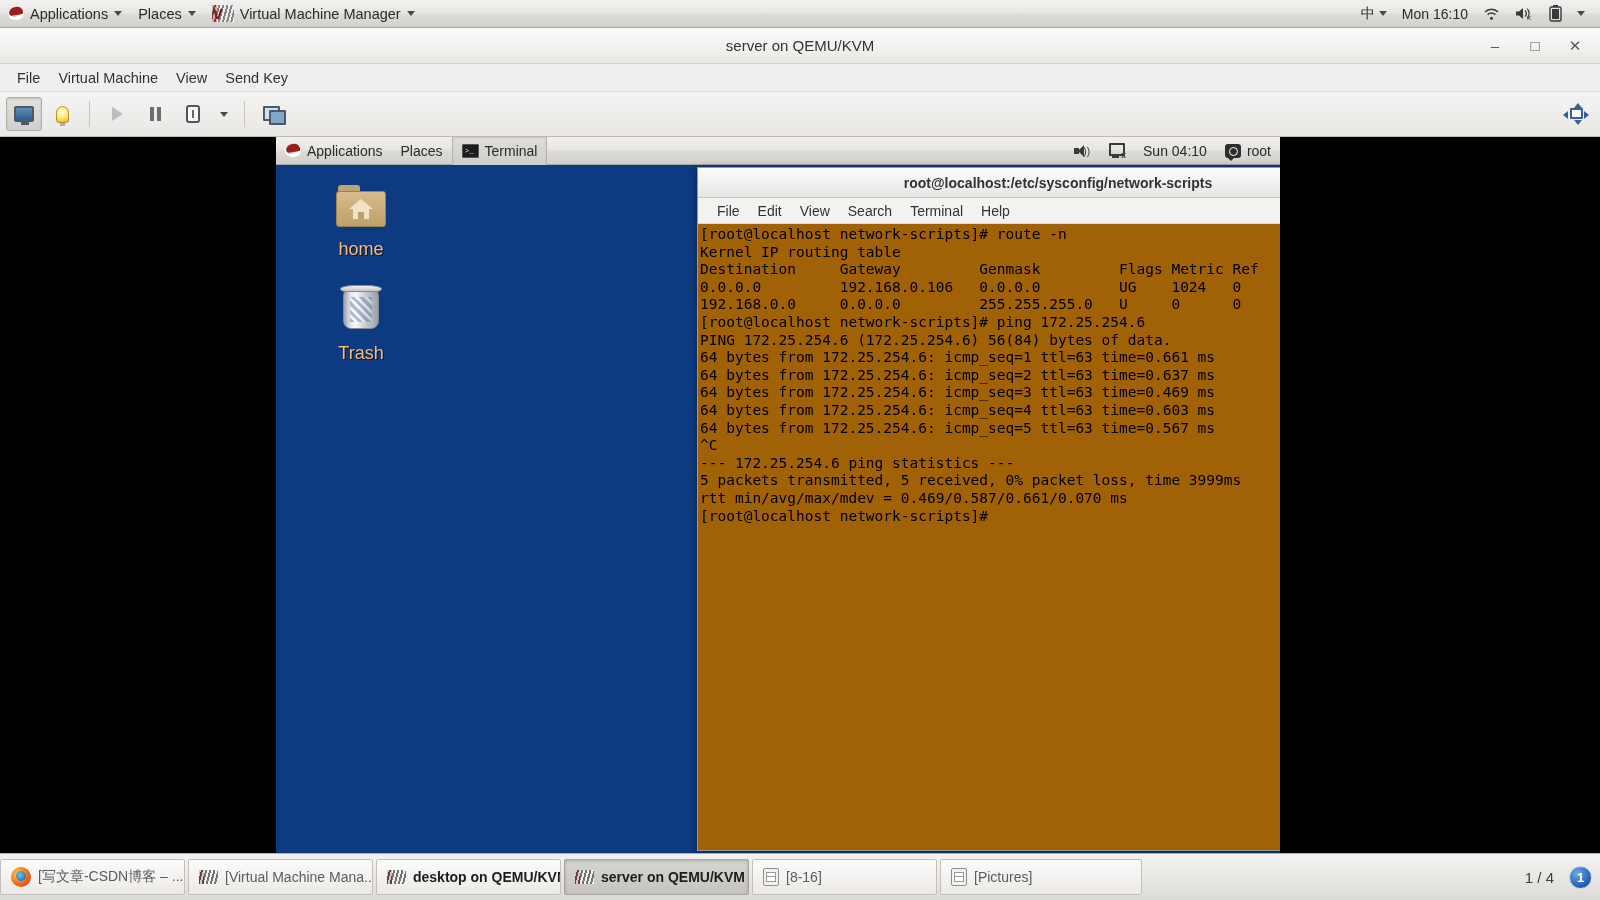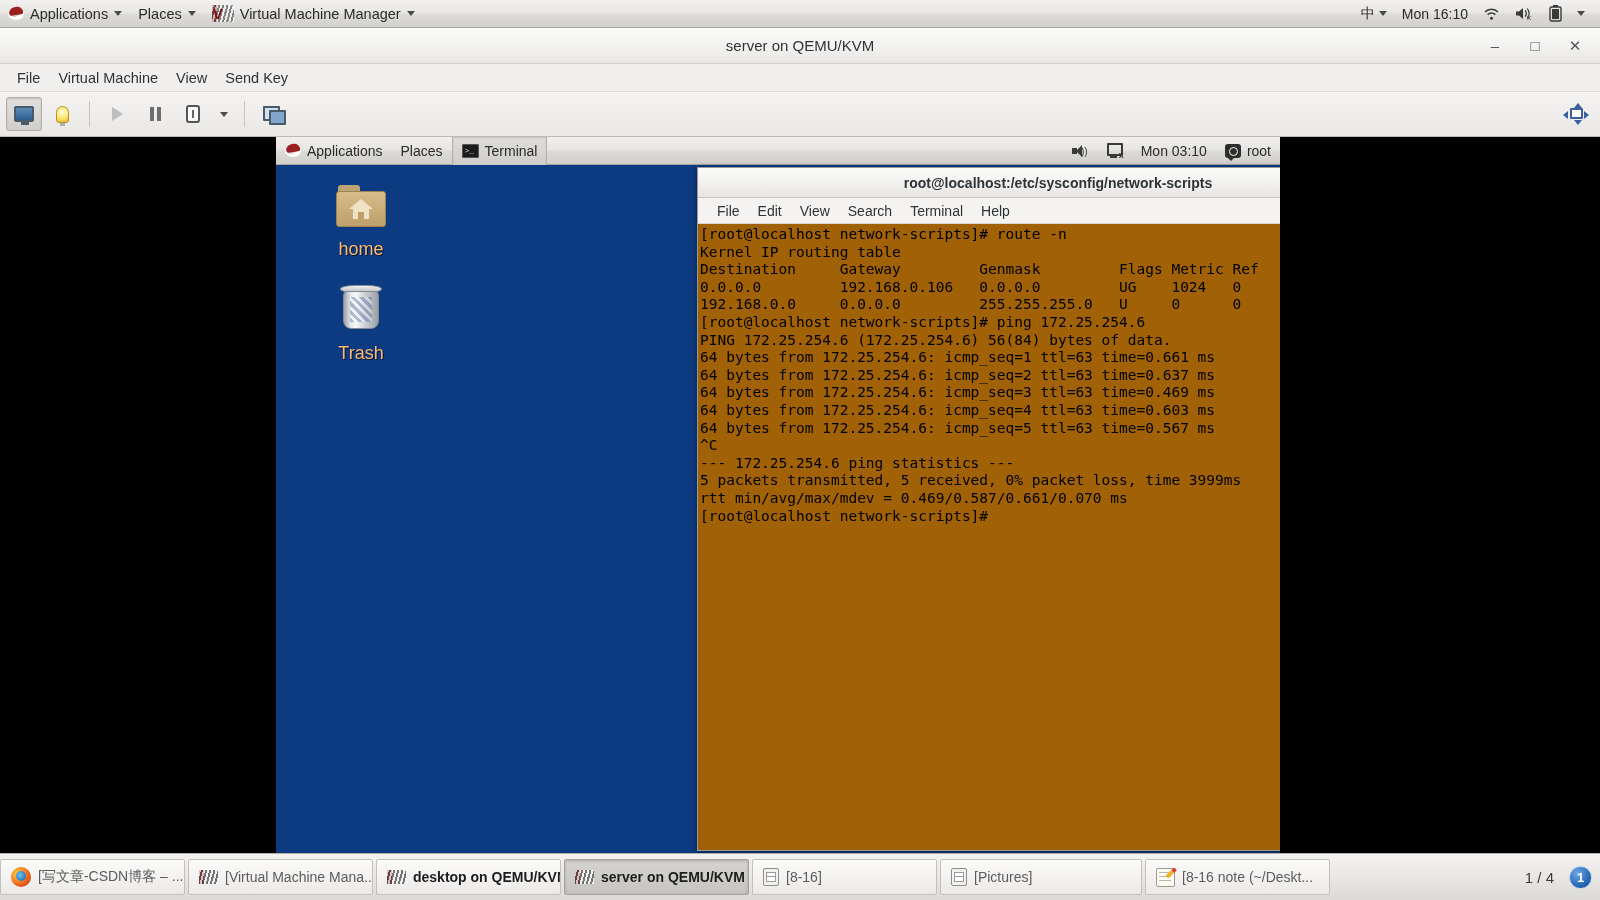--- a/index.html
+++ b/index.html
@@ -473,21 +473,21 @@
           <span class="spk-ico">
               <span class="spk-wave">))</span>
             </span>
         </div>
         <div class="gp-item">
           <span class="net-ico">
               <span class="net-x">x</span>
             </span>
         </div>
         <div class="gp-item">
-          <span>Mon 03:10</span>
+          <span>Sun 04:10</span>
         </div>
         <div class="gp-item">
           <span class="user-ico"></span>
           <span>root</span>
         </div>
       </div>
 
       <div class="desk-ico" style="left:42px; top:48px;">
         <div class="folder-home">
           <div class="tab"></div>
@@ -571,22 +571,18 @@
       <span>server on QEMU/KVM</span>
     </div>
     <div class="task" style="width:185px;">
       <span class="files-ico"></span>
       <span>[8-16]</span>
     </div>
     <div class="task" style="width:202px;">
       <span class="files-ico"></span>
       <span>[Pictures]</span>
     </div>
-    <div class="task" style="width:185px;">
-      <span class="note-ico"></span>
-      <span>[8-16 note (~/Deskt...</span>
-    </div>
     <div id="task-spacer"></div>
     <div id="workspace-ind">1 / 4</div>
     <div id="notify-badge">1</div>
   </div>
 
 </div>
 
 </body></html>

